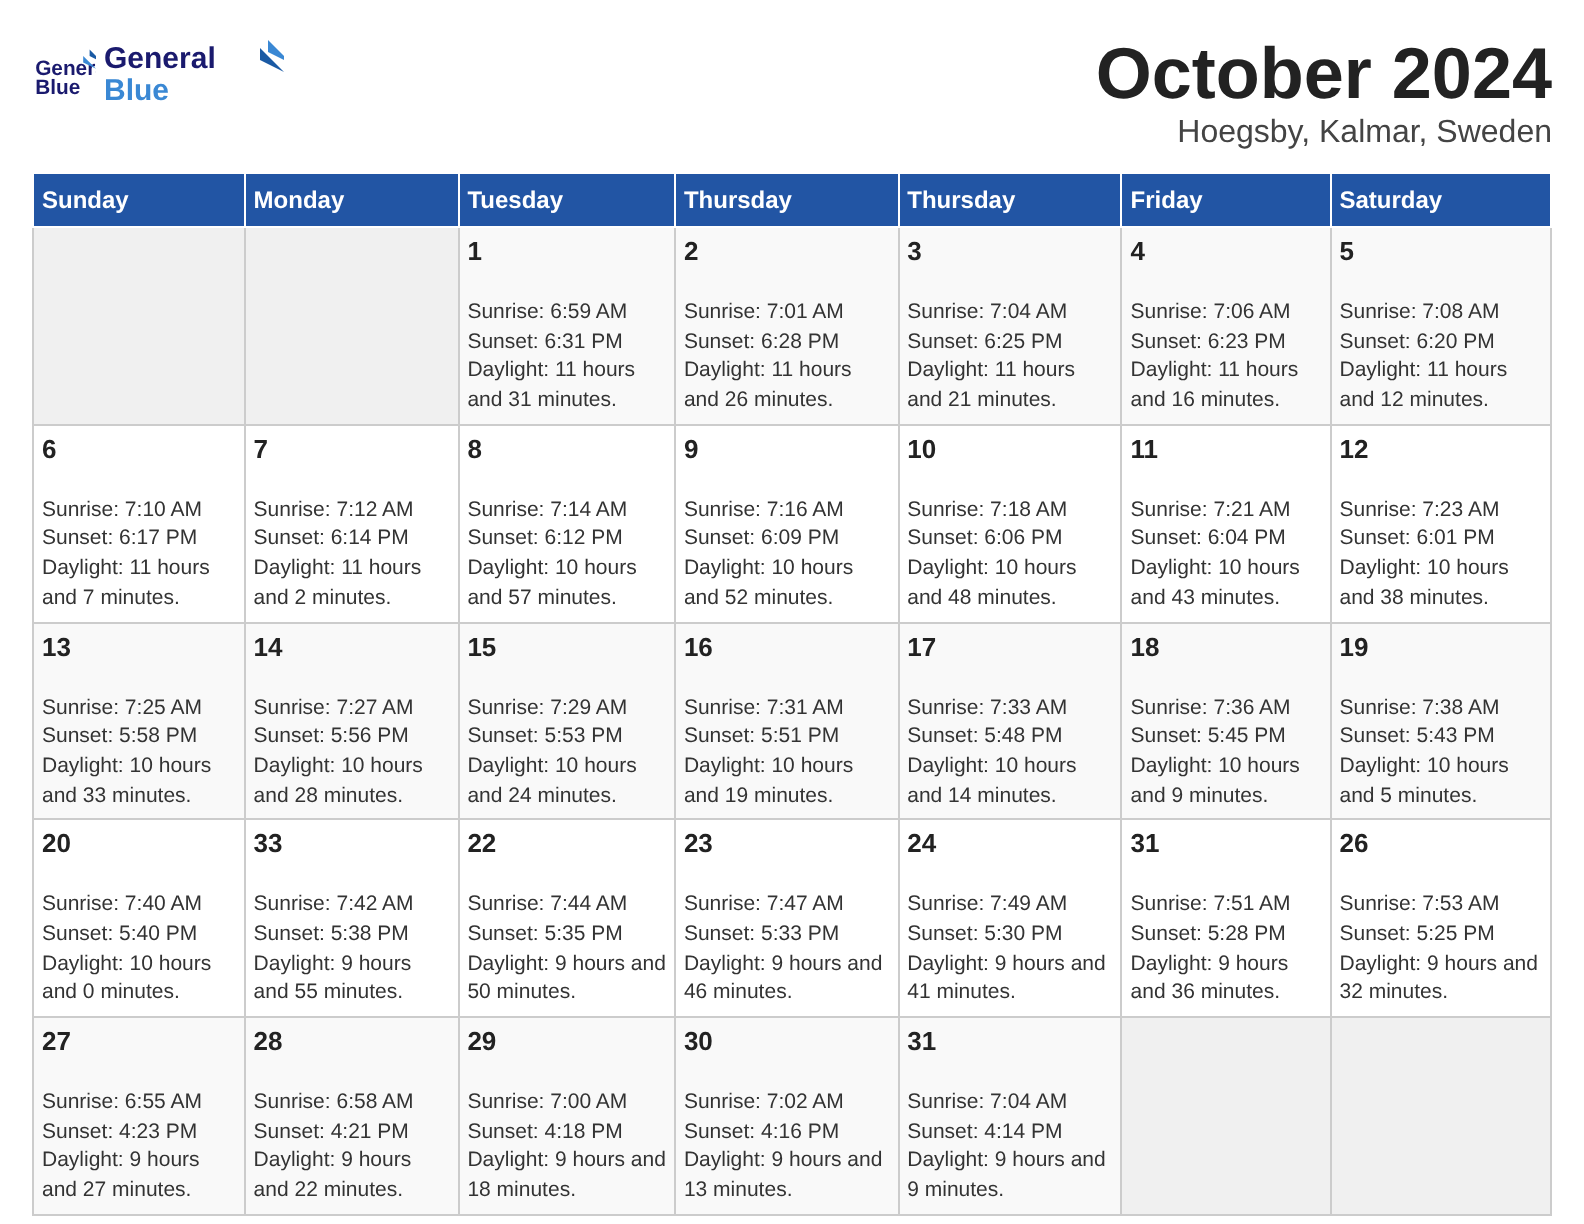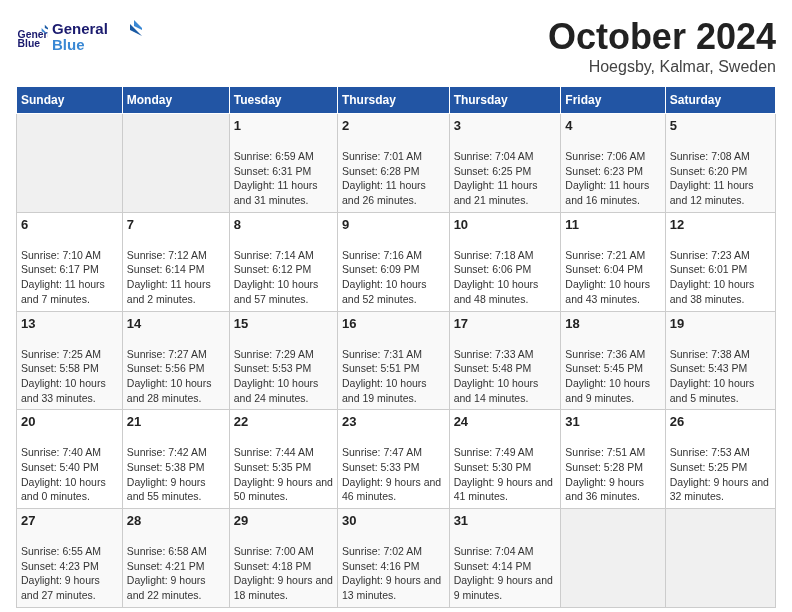--- a/index.html
+++ b/index.html
@@ -242,21 +242,21 @@
         </td>
       </tr>
       <tr>
         <td>
           <span class="day-num">20</span>
           <div class="day-info" style="white-space: pre-line;">Sunrise: 7:40 AM
 Sunset: 5:40 PM
 Daylight: 10 hours and 0 minutes.</div>
         </td>
         <td>
-          <span class="day-num">21</span>
+          <span class="day-num">33</span>
           <div class="day-info" style="white-space: pre-line;">Sunrise: 7:42 AM
 Sunset: 5:38 PM
 Daylight: 9 hours and 55 minutes.</div>
         </td>
         <td>
           <span class="day-num">22</span>
           <div class="day-info" style="white-space: pre-line;">Sunrise: 7:44 AM
 Sunset: 5:35 PM
 Daylight: 9 hours and 50 minutes.</div>
         </td>

